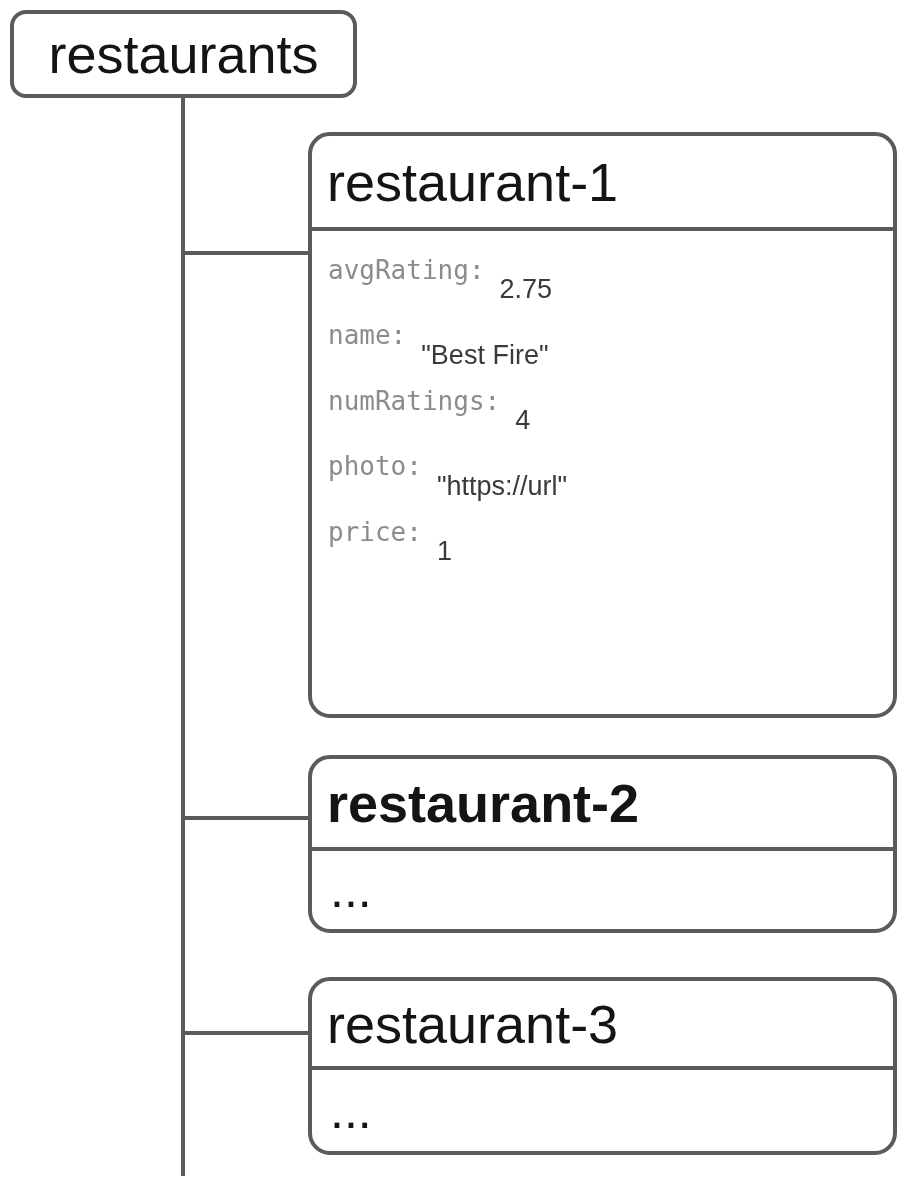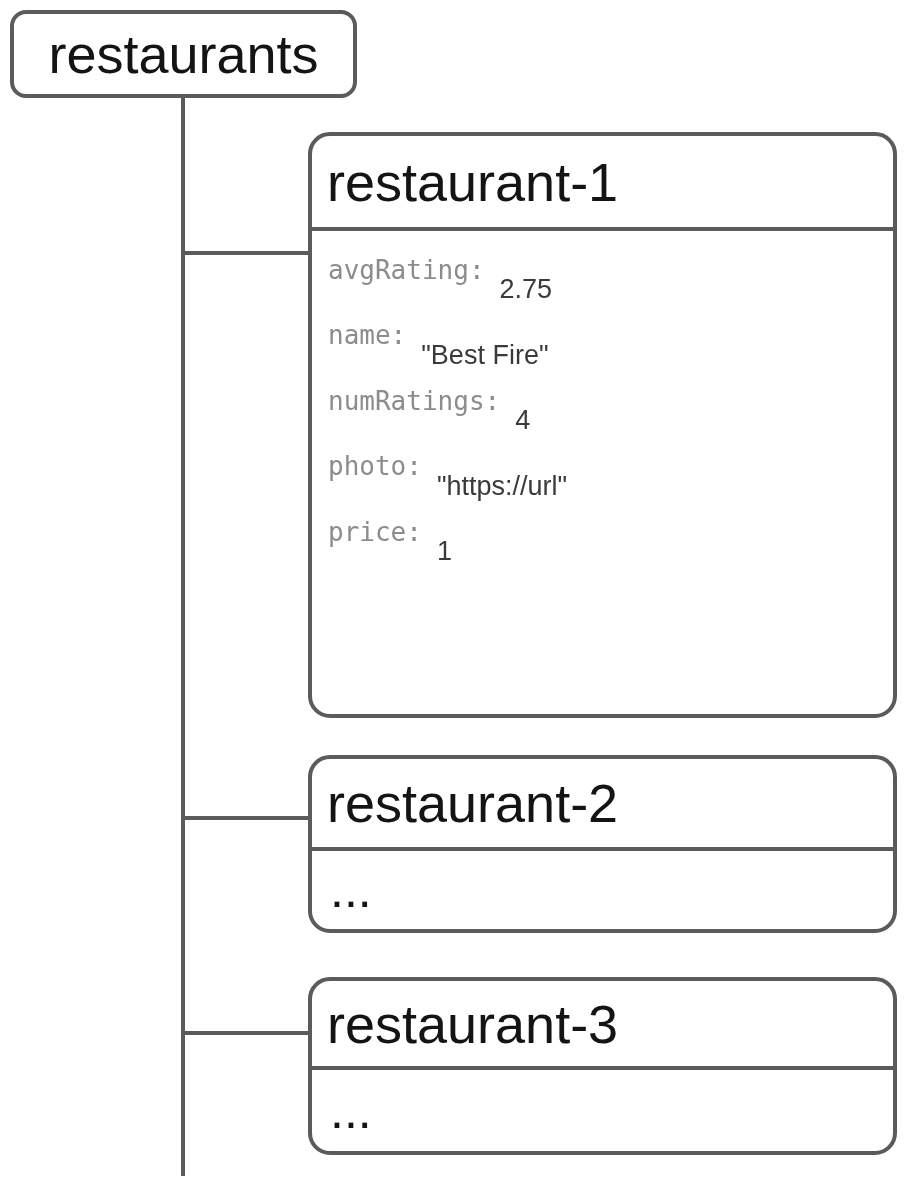--- a/index.html
+++ b/index.html
@@ -55,21 +55,21 @@
     box-sizing: border-box;
     flex: 0 0 auto;
     border-bottom: 4px solid var(--line);
     display: flex; align-items: center;
     padding-left: 15px;
     font-size: 54px;
     color: var(--title);
     white-space: nowrap;
   }
   .doc1 .doc-header { height: 95px; }
-  .doc2 .doc-header { height: 92px; }
+  .doc2 .doc-header { height: 92px; font-weight: bold; }
   .doc3 .doc-header { height: 89px; }
 
   .fields { padding: 6px 16px 0 16px; }
 
   .field-row {
     height: 65.5px;
     display: flex; align-items: center;
     white-space: nowrap;
   }
   .field-key {

